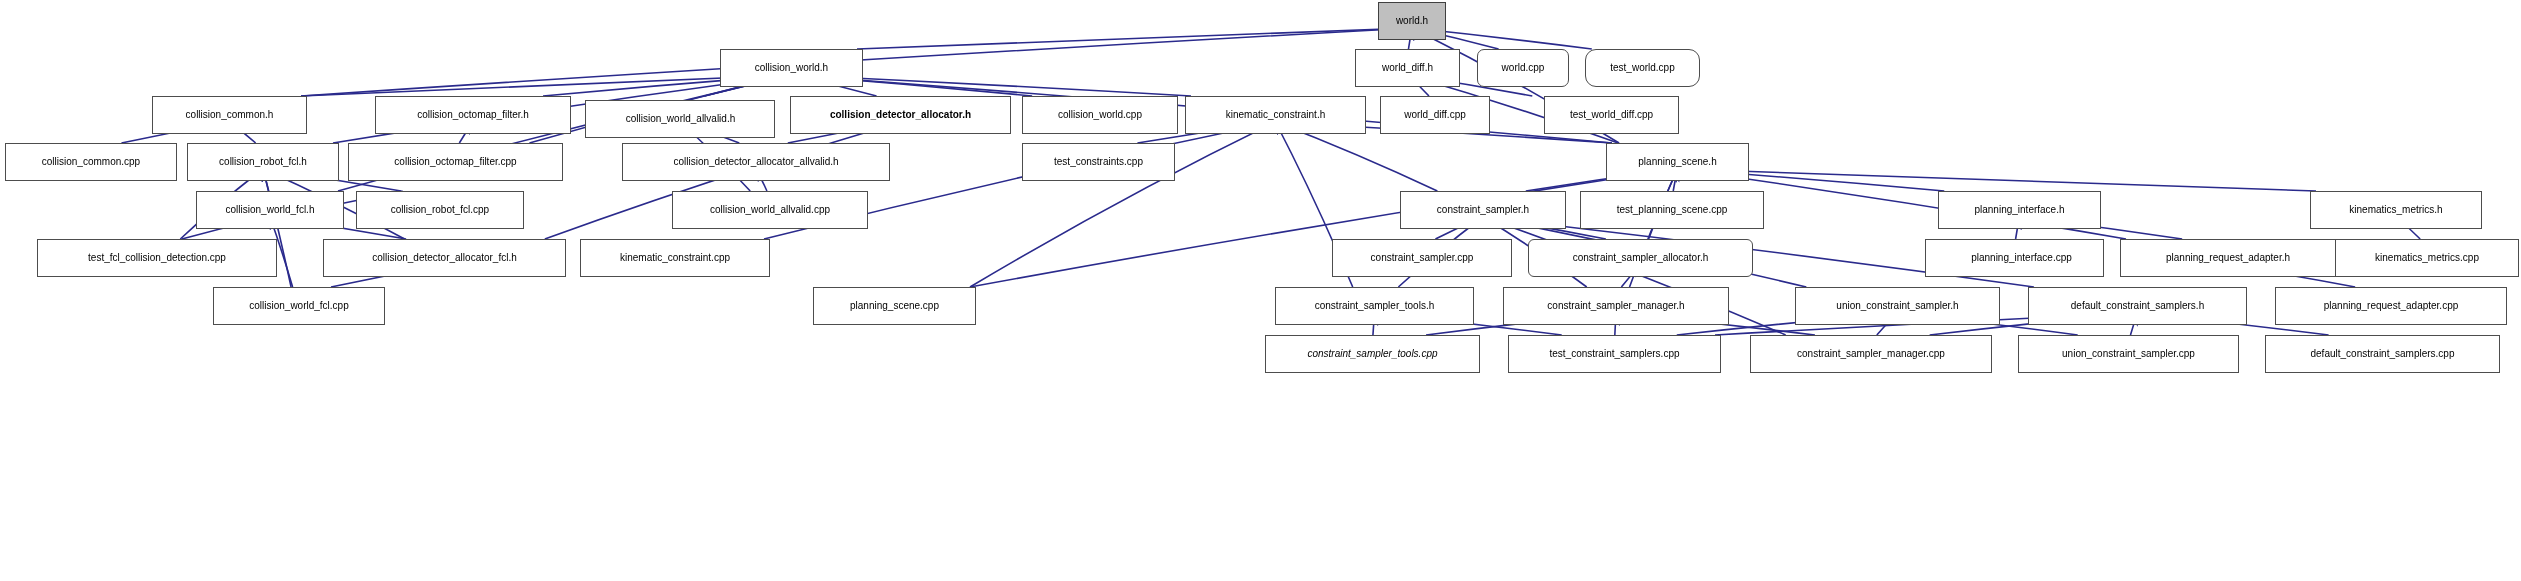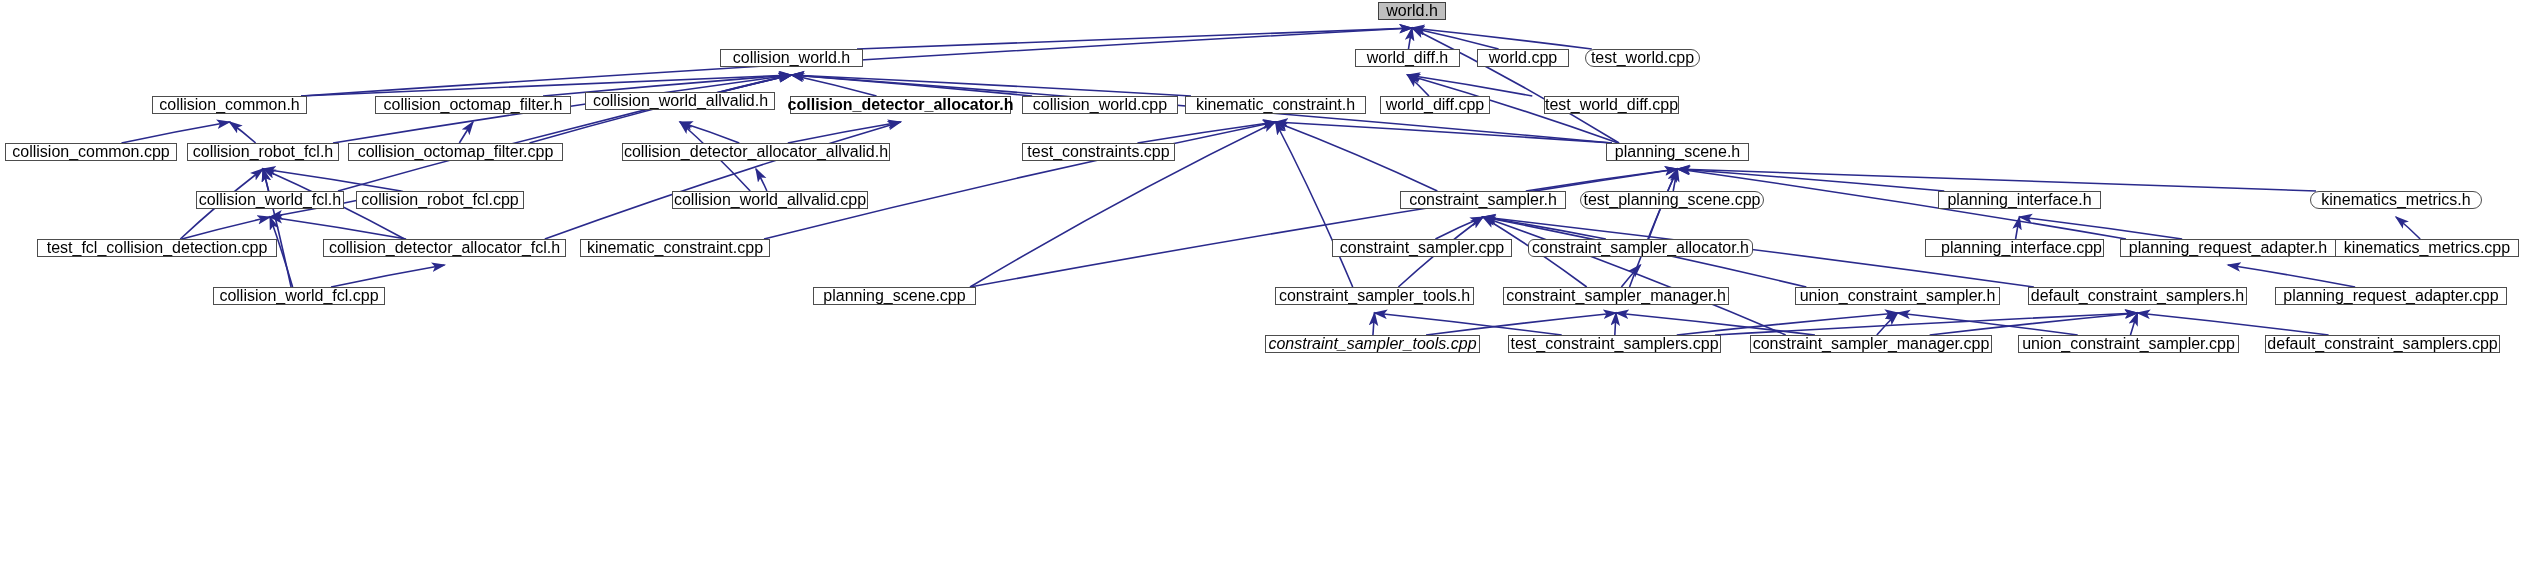--- a/index.html
+++ b/index.html
@@ -21,23 +21,23 @@
     top: 0;
     width: 2521px;
     height: 581px;
   }
   .node {
     position: absolute;
     box-sizing: border-box;
     border: 1px solid #4d4d4d;
     background: #ffffff;
     color: #000000;
-    font-size: 16px;
+    font-size: 10px;
     line-height: 1;
-    height: 18px;
+    height: 38px;
     display: flex;
     align-items: center;
     justify-content: center;
     white-space: nowrap;
     padding: 0 7px;
     z-index: 5;
   }
   .node.root {
     background: #bfbfbf;
     border-color: #404040;
@@ -128,43 +128,43 @@
         <path d="M1715,335 Q1926.25,322.9 2137.5,313" fill="none" stroke="#2a2a8c" stroke-width="1.6" marker-end="url(#arrow)"></path>
         <path d="M1929.63,335 Q2033.565,322.9 2137.5,313" fill="none" stroke="#2a2a8c" stroke-width="1.6" marker-end="url(#arrow)"></path>
         <path d="M2130.48,335 Q2133.99,322.9 2137.5,313" fill="none" stroke="#2a2a8c" stroke-width="1.6" marker-end="url(#arrow)"></path>
         <path d="M2328.6,335 Q2233.05,322.9 2137.5,313" fill="none" stroke="#2a2a8c" stroke-width="1.6" marker-end="url(#arrow)"></path>
       </g>
   </svg>
   <div id="nodes-layer">
       <div class="node root" style="left: 1378px; top: 2px; width: 68px;">world.h</div>
       <div class="node" style="left: 720px; top: 49px; width: 143px;">collision_world.h</div>
       <div class="node" style="left: 1355px; top: 49px; width: 105px;">world_diff.h</div>
-      <div class="node" style="left: 1477px; top: 49px; width: 92px;">world.cpp</div>
+      <div class="node" style="left: 1477px; top: 49px; width: 92px; border-radius: 7px;">world.cpp</div>
       <div class="node" style="left: 1585px; top: 49px; width: 115px; border-radius: 11px;">test_world.cpp</div>
       <div class="node" style="left: 152px; top: 96px; width: 155px;">collision_common.h</div>
       <div class="node" style="left: 375px; top: 96px; width: 196px;">collision_octomap_filter.h</div>
-      <div class="node" style="left: 585px; top: 92px; width: 190px; padding-left: 8px;">collision_world_allvalid.h</div>
+      <div class="node" style="left: 585px; top: 100px; width: 190px; padding-left: 8px;">collision_world_allvalid.h</div>
       <div class="node" style="left: 790px; top: 96px; width: 221px; font-weight: bold;">collision_detector_allocator.h</div>
       <div class="node" style="left: 1022px; top: 96px; width: 156px;">collision_world.cpp</div>
       <div class="node" style="left: 1185px; top: 96px; width: 181px;">kinematic_constraint.h</div>
       <div class="node" style="left: 1380px; top: 96px; width: 110px;">world_diff.cpp</div>
       <div class="node" style="left: 1500px; top: 96px; width: 135px; margin-left: 44px;">test_world_diff.cpp</div>
       <div class="node" style="left: 5px; top: 143px; width: 172px;">collision_common.cpp</div>
       <div class="node" style="left: 187px; top: 143px; width: 152px;">collision_robot_fcl.h</div>
       <div class="node" style="left: 348px; top: 143px; width: 215px;">collision_octomap_filter.cpp</div>
       <div class="node" style="left: 622px; top: 143px; width: 268px;">collision_detector_allocator_allvalid.h</div>
       <div class="node" style="left: 1022px; top: 143px; width: 153px;">test_constraints.cpp</div>
       <div class="node" style="left: 1606px; top: 143px; width: 143px;">planning_scene.h</div>
       <div class="node" style="left: 196px; top: 191px; width: 148px;">collision_world_fcl.h</div>
       <div class="node" style="left: 356px; top: 191px; width: 168px;">collision_robot_fcl.cpp</div>
       <div class="node" style="left: 672px; top: 191px; width: 196px;">collision_world_allvalid.cpp</div>
       <div class="node" style="left: 1400px; top: 191px; width: 166px;">constraint_sampler.h</div>
-      <div class="node" style="left: 1580px; top: 191px; width: 184px; border-radius: 10px;">test_planning_scene.cpp</div>
+      <div class="node" style="left: 1580px; top: 191px; width: 184px;">test_planning_scene.cpp</div>
       <div class="node" style="left: 1938px; top: 191px; width: 163px;">planning_interface.h</div>
-      <div class="node" style="left: 2310px; top: 191px; width: 172px; border-radius: 11px;">kinematics_metrics.h</div>
+      <div class="node" style="left: 2310px; top: 191px; width: 172px;">kinematics_metrics.h</div>
       <div class="node" style="left: 37px; top: 239px; width: 240px;">test_fcl_collision_detection.cpp</div>
       <div class="node" style="left: 323px; top: 239px; width: 243px;">collision_detector_allocator_fcl.h</div>
       <div class="node" style="left: 580px; top: 239px; width: 190px;">kinematic_constraint.cpp</div>
       <div class="node" style="left: 1332px; top: 239px; width: 180px;">constraint_sampler.cpp</div>
       <div class="node" style="left: 1528px; top: 239px; width: 225px; border-radius: 6px;">constraint_sampler_allocator.h</div>
       <div class="node" style="left: 1925px; top: 239px; width: 179px; padding-left: 21px;">planning_interface.cpp</div>
       <div class="node" style="left: 2120px; top: 239px; width: 216px;">planning_request_adapter.h</div>
       <div class="node" style="left: 2335px; top: 239px; width: 184px;">kinematics_metrics.cpp</div>
       <div class="node" style="left: 213px; top: 287px; width: 172px;">collision_world_fcl.cpp</div>
       <div class="node" style="left: 813px; top: 287px; width: 163px;">planning_scene.cpp</div>

